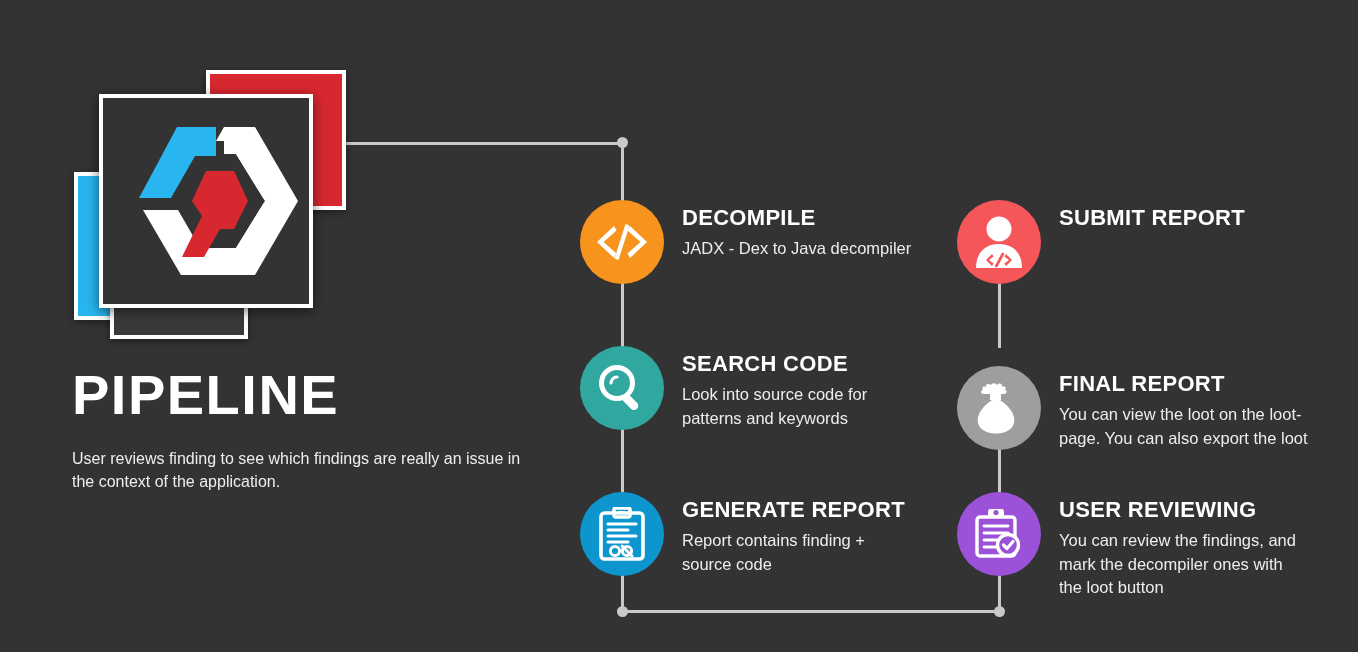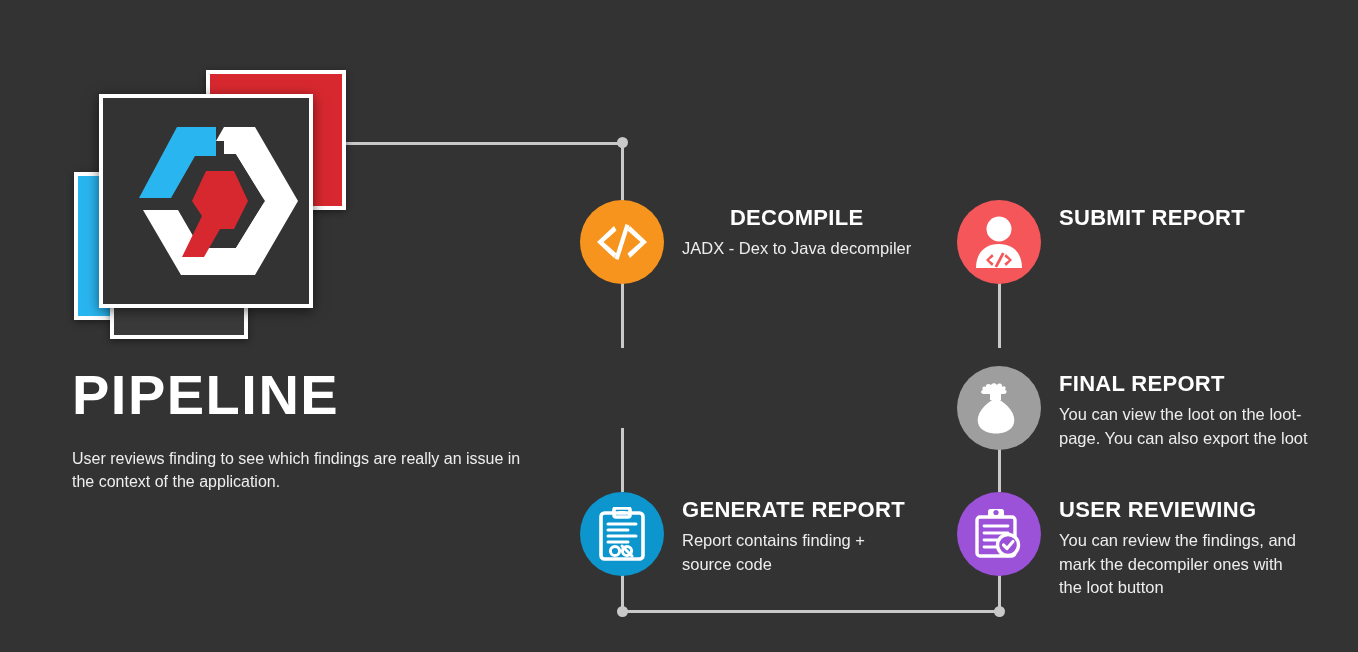--- a/index.html
+++ b/index.html
@@ -89,34 +89,47 @@
 
       <path d="M103 73 L131 73 L145 103 L131 131 H117 L101 159 H79 L99 118 L89 103 Z" fill="#d8282f"></path>
     </svg>
   </div>
 
   <div class="hero">
     <h1 class="hero-title">PIPELINE</h1>
     <p class="hero-sub">User reviews finding to see which findings are really an issue in the context of the application.</p>
   </div>
 
-  <div class="step" style="left:580px;top:200px;text-align:center;">
+  <div class="step" style="left:580px;top:200px;">
     <div class="badge" style="background:#f7941d;">
       <svg width="54" height="40" viewBox="0 0 54 40">
         <path d="M19 4 L21.5 8.5 L8.5 20 L21.5 31.5 L19 36 L2 20 Z" fill="#ffffff"></path>
         <path d="M35 4 L32.5 8.5 L45.5 20 L32.5 31.5 L35 36 L52 20 Z" fill="#ffffff"></path>
         <path d="M30.5 2 L34.5 3.4 L23.5 38 L19.5 36.6 Z" fill="#ffffff"></path>
       </svg>
     </div>
     <div class="step-text">
       <p class="step-title">DECOMPILE</p>
       <p class="step-desc" style="max-width:320px;">JADX - Dex to Java decompiler</p>
     </div>
   </div>
 
+  <div class="step" style="left:580px;top:346px;">
+    <div class="badge" style="background:#30a8a0;">
+      <svg width="52" height="52" viewBox="0 0 52 52">
+        <circle cx="21" cy="21" r="15.5" fill="none" stroke="#ffffff" stroke-width="5"></circle>
+        <path d="M15 21 a6 6 0 0 1 6 -6" fill="none" stroke="#ffffff" stroke-width="3.2" stroke-linecap="round"></path>
+        <rect x="30" y="30.5" width="8.5" height="19" rx="4.25" fill="#ffffff" transform="rotate(-45 34.25 40)"></rect>
+      </svg>
+    </div>
+    <div class="step-text">
+      <p class="step-title">SEARCH CODE</p>
+      <p class="step-desc" style="max-width:215px;">Look into source code for patterns and keywords</p>
+    </div>
+  </div>
 
   <div class="step" style="left:580px;top:492px;">
     <div class="badge" style="background:#0d96ce;">
       <svg width="48" height="54" viewBox="0 0 48 54">
         <rect x="3" y="6" width="42" height="46" rx="3.5" fill="none" stroke="#ffffff" stroke-width="3.6"></rect>
         <rect x="16" y="1" width="16" height="9" rx="2" fill="none" stroke="#ffffff" stroke-width="3.6"></rect>
         <rect x="20.5" y="4" width="7" height="3.4" fill="#ffffff"></rect>
         <g stroke="#ffffff" stroke-width="3" stroke-linecap="round">
           <line x1="10" y1="17" x2="38" y2="17"></line>
           <line x1="10" y1="23" x2="30" y2="23"></line>

